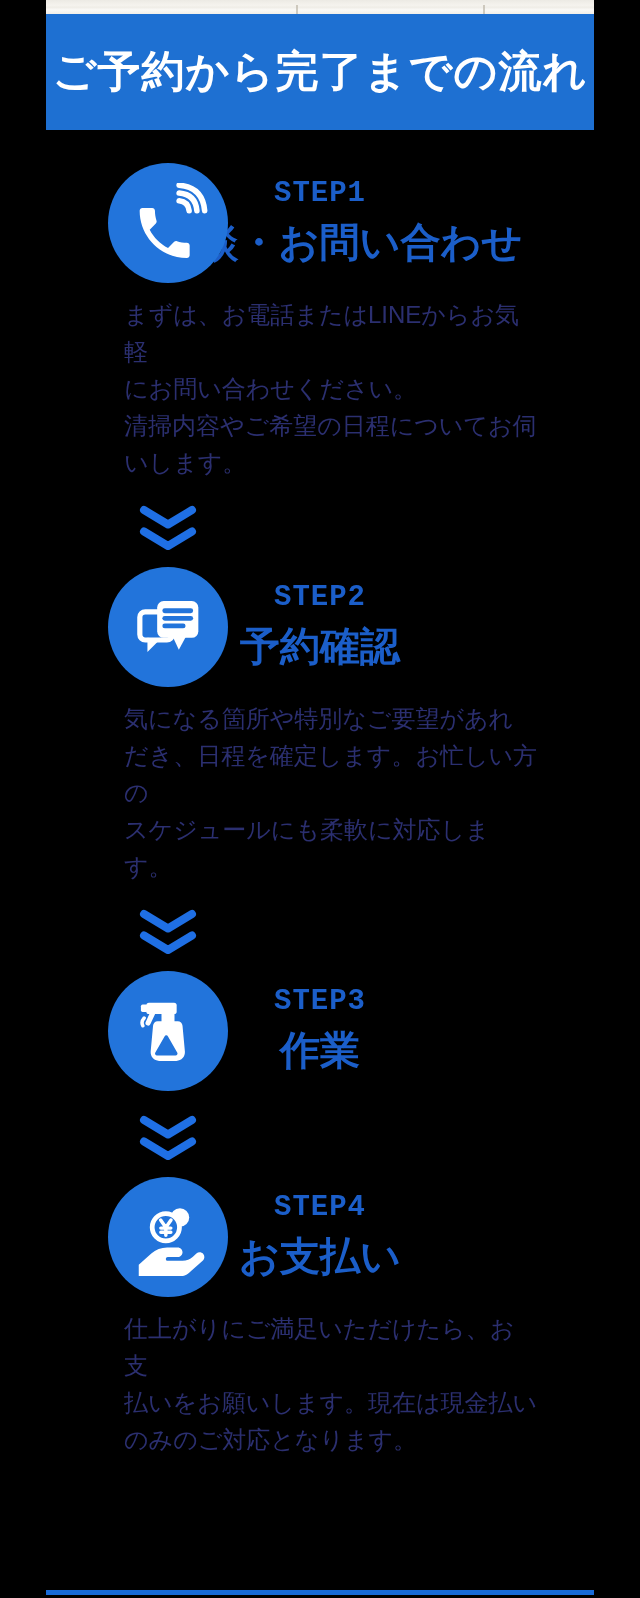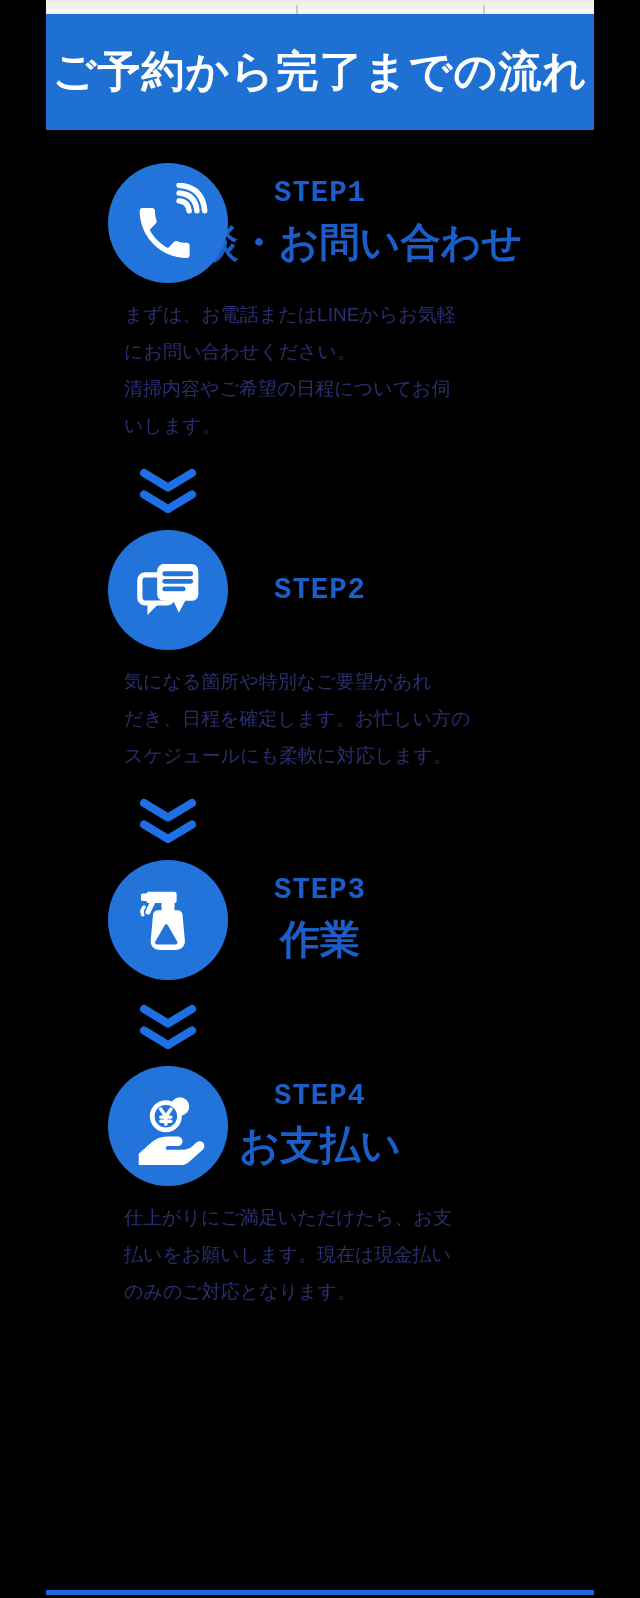--- a/index.html
+++ b/index.html
@@ -82,21 +82,21 @@
   .step-title {
     color: #1b5ec9;
     font-size: 40px;
     font-weight: 800;
     white-space: nowrap;
     letter-spacing: 0;
   }
   .step-desc {
     margin: 13px 56px 0 78px;
     color: #2b2f70;
-    font-size: 19px;
+    font-size: 24px;
     line-height: 37px;
     white-space: pre-line;
   }
 
   .chevron {
     margin: 24px 0 16px 93px;
     width: 58px;
     height: 46px;
   }
 
@@ -154,20 +154,21 @@
           <path d="M8.5 23 L8.5 29.5 L14.5 23.5 Z" fill="#ffffff"></path>
           <rect x="13" y="6" width="19" height="17" rx="3" fill="#ffffff"></rect>
           <path d="M20 22 L23 28.5 L26.5 22 Z" fill="#ffffff"></path>
           <line x1="16.5" y1="10.5" x2="28.5" y2="10.5" stroke="#2274db" stroke-width="2.2" stroke-linecap="round"></line>
           <line x1="16.5" y1="14" x2="28.5" y2="14" stroke="#2274db" stroke-width="2.2" stroke-linecap="round"></line>
           <line x1="16.5" y1="17.5" x2="25" y2="17.5" stroke="#2274db" stroke-width="2.2" stroke-linecap="round"></line>
         </svg>
       </div>
       <div class="step-titles">
         <div class="step-label">STEP2</div>
+        <h2 class="step-title">予約確認</h2>
       </div>
     </div>
     <p class="step-desc">気になる箇所や特別なご要望があれ
 だき、日程を確定します。お忙しい方の
 スケジュールにも柔軟に対応します。</p>
   </section>
 
   <div class="chevron">
     <svg width="58" height="46" viewBox="0 0 58 46" aria-hidden="true">
       <path d="M5 5 L29 19.5 L53 5" fill="none" stroke="#1f6fe4" stroke-width="8" stroke-linecap="round" stroke-linejoin="round"></path>

